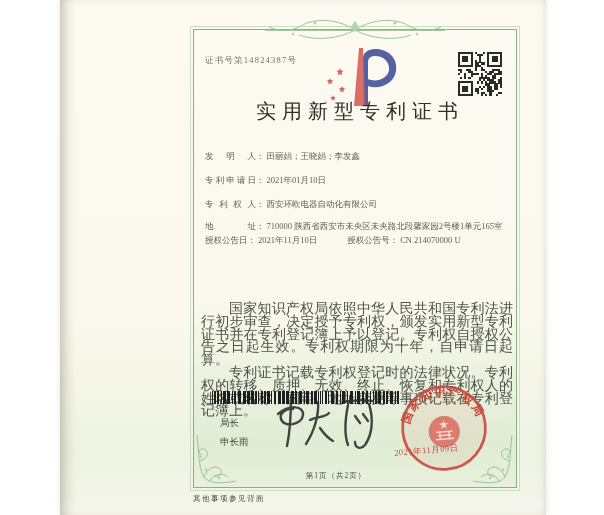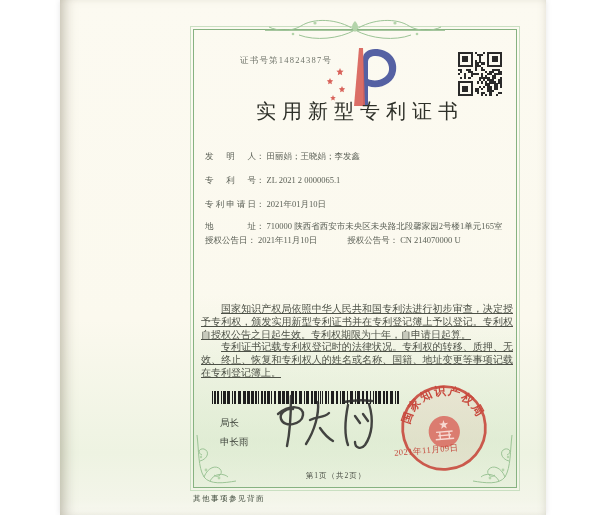--- a/index.html
+++ b/index.html
@@ -10,35 +10,35 @@
          box-shadow:0 0 6px rgba(0,0,0,.10),
                     inset 11px 0 14px -8px rgba(125,118,96,.5),
                     inset -6px 0 10px -7px rgba(125,118,96,.28);}
   .frame{position:absolute;left:133px;top:29px;width:322px;height:457px;
          border:1.5px solid #86b281;outline:1px solid #c9dfc1;outline-offset:2px;
          background:linear-gradient(180deg,rgba(255,255,255,0) 58%,rgba(210,230,198,.50) 90%,rgba(210,230,198,.30) 100%);}
   .garland{position:absolute;left:203px;top:15px;width:184px;height:30px;}
   .floral{position:absolute;width:46px;height:52px;}
   .fl-left{left:134px;top:433px;}
   .fl-right{left:409px;top:433px;transform:scaleX(-1);}
-  .certno{position:absolute;left:145px;top:55px;font-size:8.5px;letter-spacing:1.2px;color:#6d7268;margin-left:35px;}
+  .certno{position:absolute;left:145px;top:55px;font-size:8.5px;letter-spacing:1.2px;color:#6d7268;}
   .logo{position:absolute;left:258px;top:44px;width:84px;height:64px;}
   .qr{position:absolute;left:397px;top:52px;width:46px;height:44px;shape-rendering:crispEdges;}
   .title{position:absolute;left:133px;top:98px;width:322px;margin:0;text-align:center;
          font-size:20px;font-weight:normal;letter-spacing:6px;padding-left:6px;color:#2e3029;}
   .fields{position:absolute;left:145px;top:149px;width:304px;font-size:8.5px;color:#5c6157;}
   .frow{margin-bottom:10px;line-height:14px;white-space:nowrap;}
   .flabel{display:inline-block;width:51px;text-align:justify;text-align-last:justify;}
   .fcolon{display:inline-block;margin-right:2px;}
   .frow.addr{line-height:11.5px;margin-bottom:0;white-space:normal;}
   .frow.addr .fvalue{display:inline-block;width:242px;vertical-align:top;}
   .frow.two .flabel{width:auto;text-align-last:auto;}
   .sep2{display:inline-block;width:30px;}
-  .paras{position:absolute;left:141px;top:303px;width:312px;font-size:10px;line-height:12.8px;
-         text-align:justify;color:#4d5147;text-decoration:underline;}
+  .paras{position:absolute;left:141px;top:303px;width:312px;font-size:14px;line-height:12.8px;
+         text-align:justify;color:#4d5147;}
   .paras p{margin:0;text-indent:2em;}
   .barcode{position:absolute;left:152px;top:391px;width:188px;height:13px;}
   .director{position:absolute;left:160px;top:414px;font-size:9.5px;line-height:19px;color:#3f443c;}
   .signature{position:absolute;left:200px;top:388px;width:130px;height:70px;}
   .sealwrap{position:absolute;left:336px;top:382px;width:96px;height:92px;transform:rotate(-5deg);}
   .sealdate{position:absolute;left:334px;top:443px;width:110px;font-size:8.5px;letter-spacing:.5px;
             color:#c4473b;transform:rotate(-5deg);}
   .pagefoot{position:absolute;left:133px;top:471px;width:286px;text-align:center;
             font-size:7.5px;color:#474b42;letter-spacing:1px;}
   .backnote{position:absolute;left:133px;top:494px;width:322px;text-align:left;
@@ -228,24 +228,24 @@
       </g>
     </svg>
 
     <h1 class="title">实用新型专利证书</h1>
 
     <div class="fields">
       <div class="frow">
         <span class="flabel">发明人</span><span class="fcolon">：</span><span class="fvalue">田丽娟；王晓娟；李发鑫</span>
       </div>
       <div class="frow">
-        <span class="flabel">专利号</span><span class="fcolon">：</span><span class="fvalue">ZL 2021 2 0000065.1</span>
+        <span class="flabel">专利申请日</span><span class="fcolon">：</span><span class="fvalue">2021年01月10日</span>
       </div>
       <div class="frow">
-        <span class="flabel">专利申请日</span><span class="fcolon">：</span><span class="fvalue">2021年01月10日</span>
+        <span class="flabel">专利权人</span><span class="fcolon">：</span><span class="fvalue">西安环欧电器自动化有限公司</span>
       </div>
       <div class="frow addr">
         <span class="flabel">地址</span><span class="fcolon">：</span><span class="fvalue">710000 陕西省西安市未央区未央路北段馨家园2号楼1单元165室</span>
       </div>
       <div class="frow two">
         <span class="flabel">授权公告日</span><span class="fcolon">：</span><span class="fvalue">2021年11月10日</span><span class="sep2"></span><span class="flabel">授权公告号</span><span class="fcolon">：</span><span class="fvalue">CN 214070000 U</span>
       </div>
     </div>
 
     <div class="paras">

